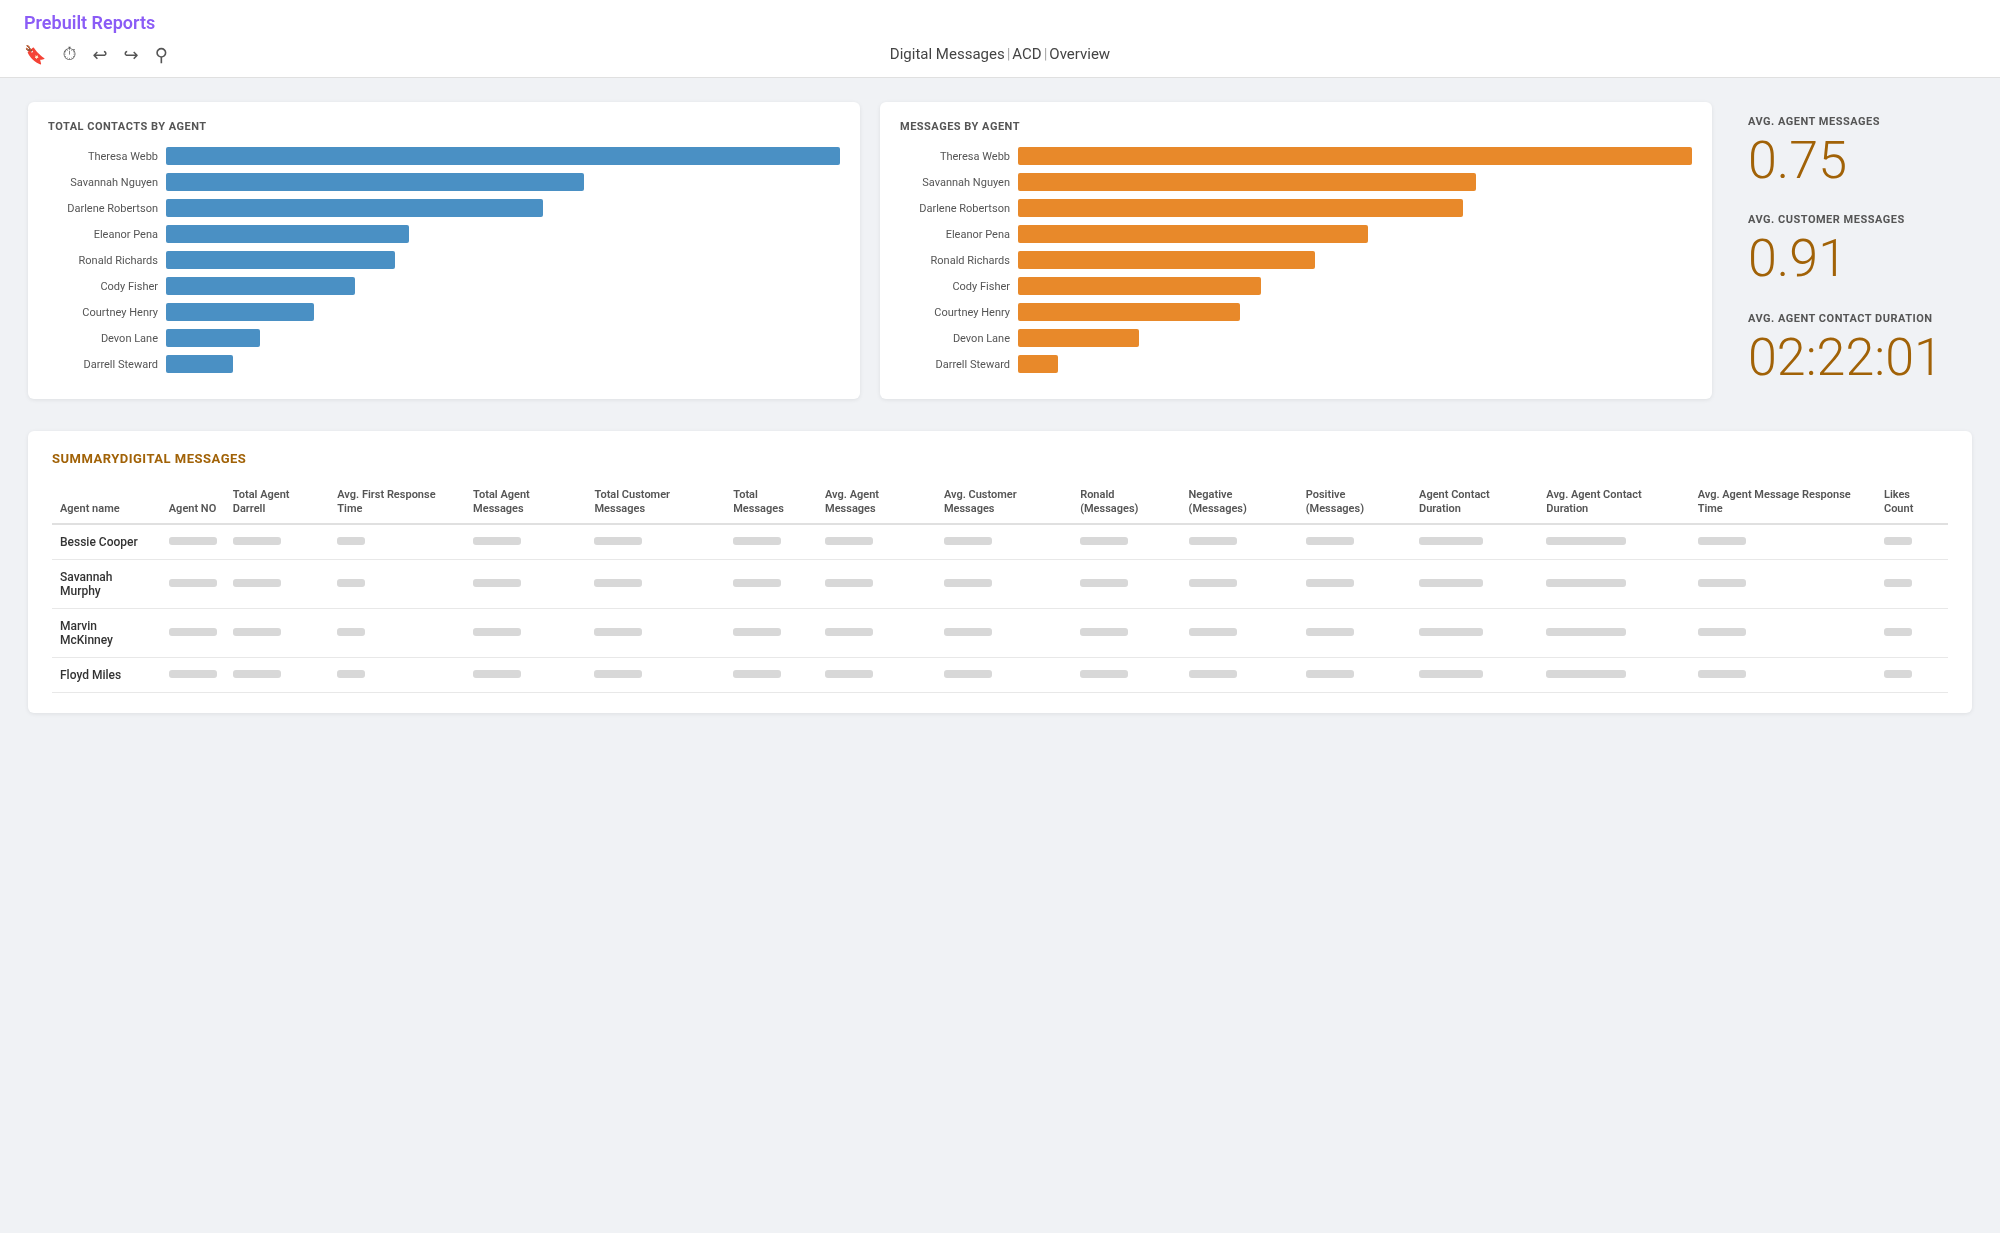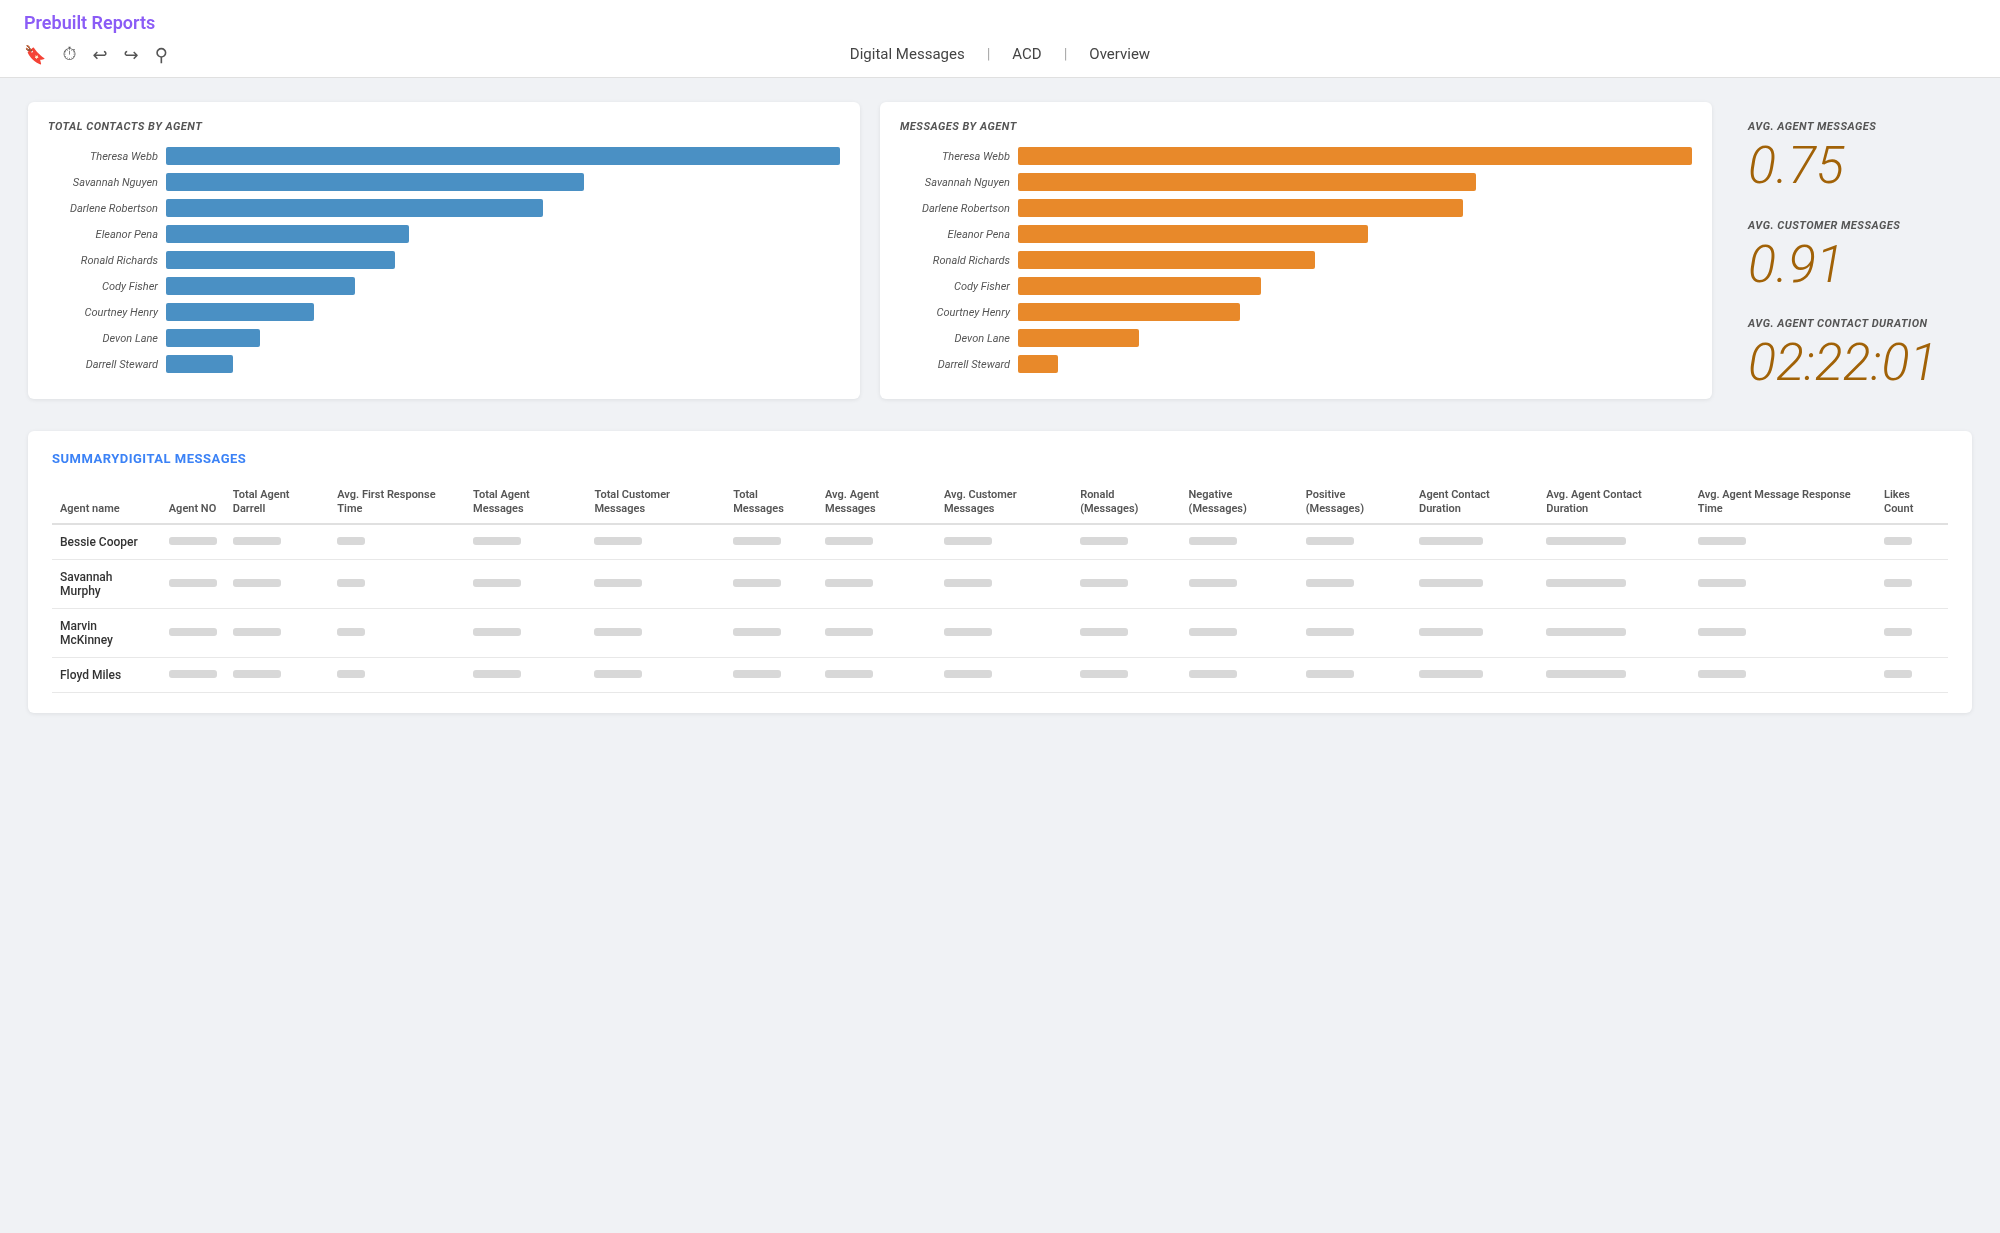--- a/index.html
+++ b/index.html
@@ -35,42 +35,41 @@
       cursor: pointer;
     }
     .breadcrumb {
       position: absolute;
       left: 50%;
       transform: translateX(-50%);
       font-size: 15px;
       color: #444;
       display: flex;
       align-items: center;
-      gap: 22px;
+      gap: 2px;
     }
     .breadcrumb-sep {
       color: #aaa;
     }
     .toolbar-container {
       position: relative;
       display: flex;
       align-items: center;
     }
 
     .content {
       padding: 24px 28px;
     }
 
     
     .charts-row {
       display: flex;
       gap: 20px;
       margin-bottom: 32px;
-      align-items: flex-end;
-      font-style: italic;
+      align-items: center;
     }
 
     .chart-card {
       background: #fff;
       border-radius: 6px;
       padding: 18px 20px;
       box-shadow: 0 1px 4px rgba(0,0,0,0.08);
     }
 
     .chart-card.bar-chart {
@@ -145,21 +144,21 @@
     .summary-section {
       background: #fff;
       border-radius: 6px;
       padding: 20px 24px;
       box-shadow: 0 1px 4px rgba(0,0,0,0.08);
     }
 
     .summary-title {
       font-size: 13px;
       font-weight: 700;
-      color: #3b82f6;
+      color: #a16207;
       text-transform: uppercase;
       letter-spacing: 0.5px;
       margin-bottom: 16px;
     }
 
     .data-table {
       width: 100%;
       border-collapse: collapse;
       font-size: 11px;
     }

